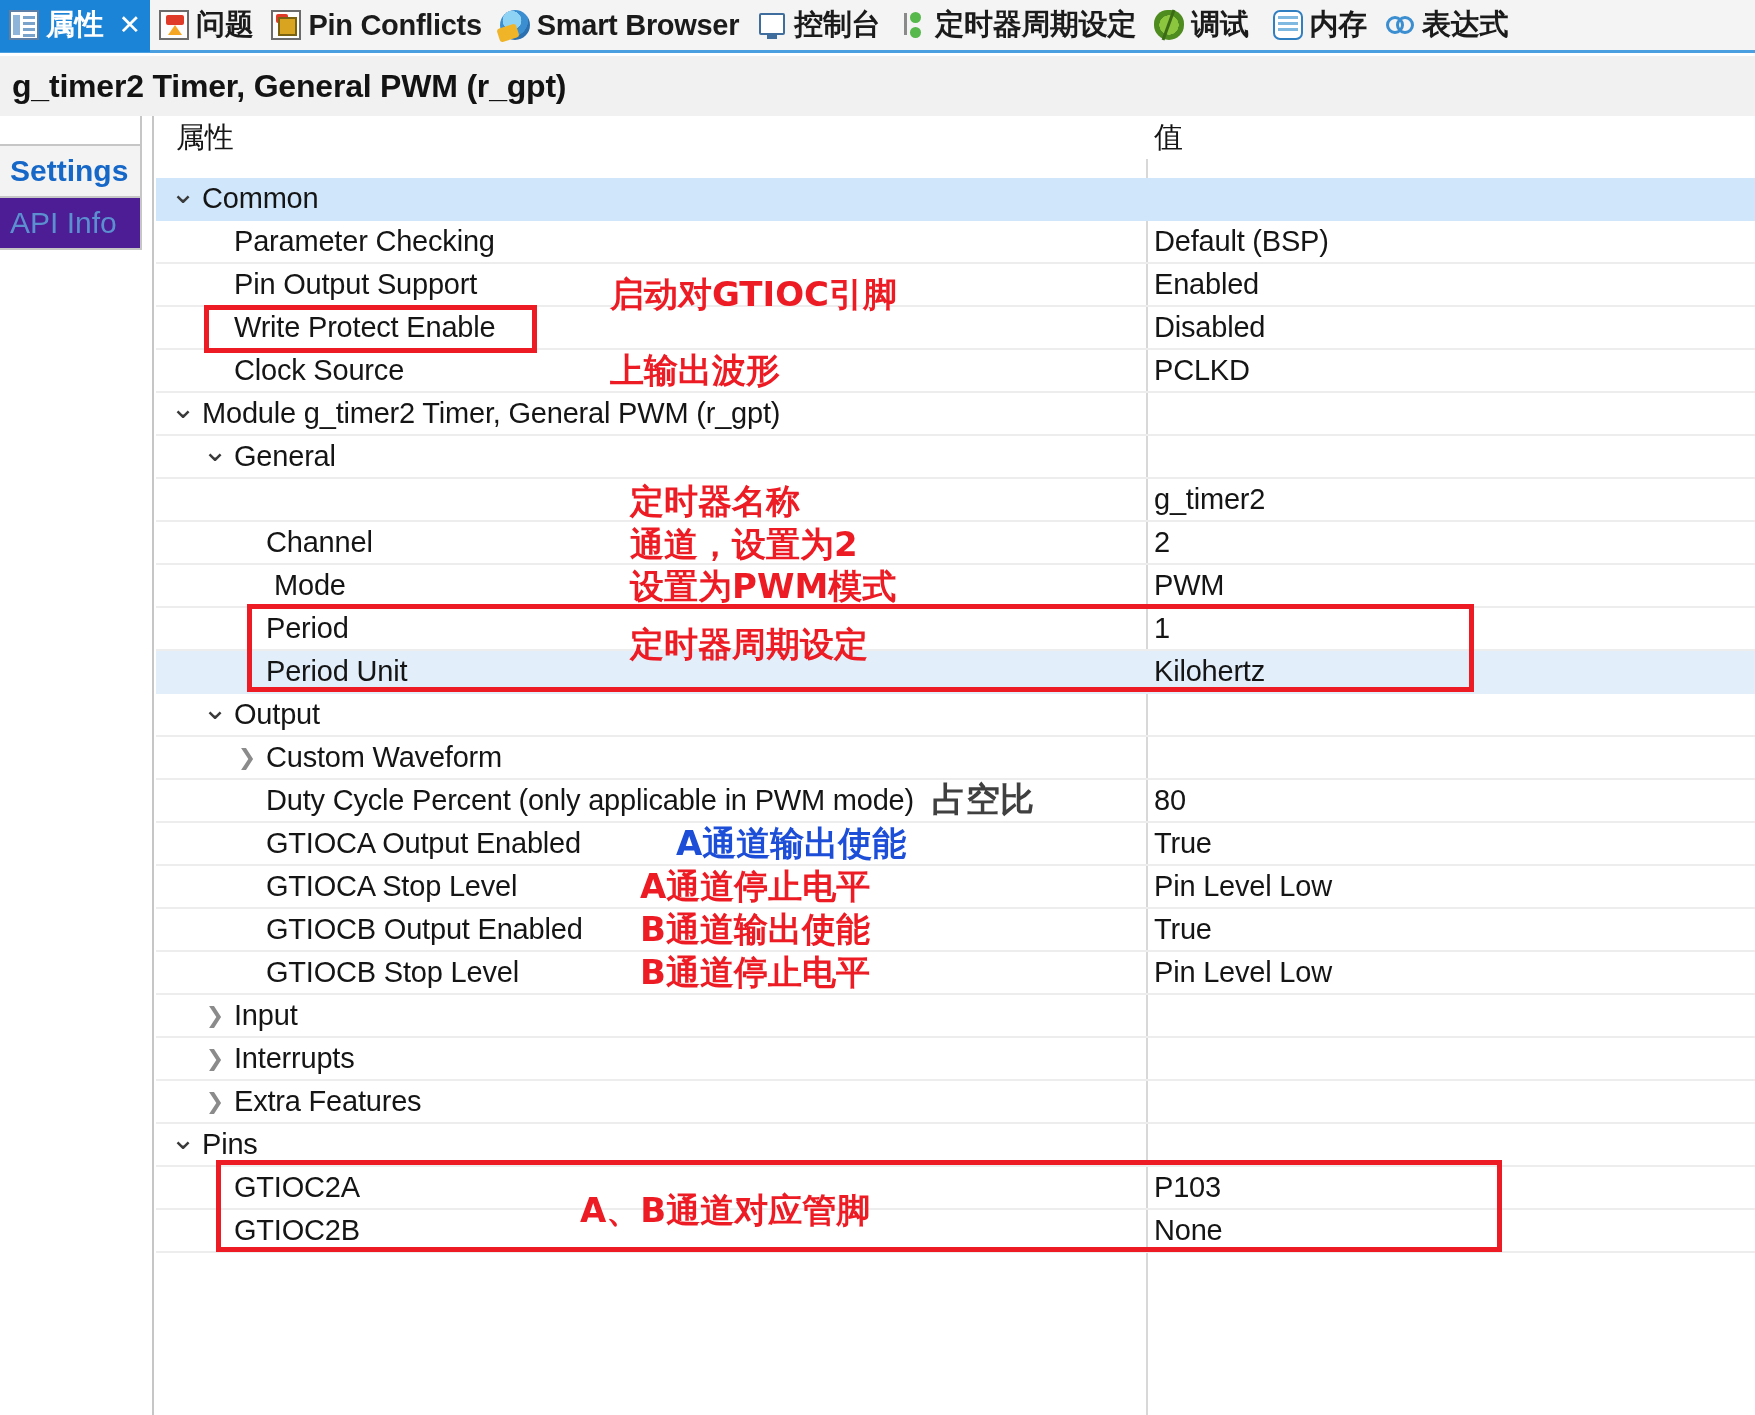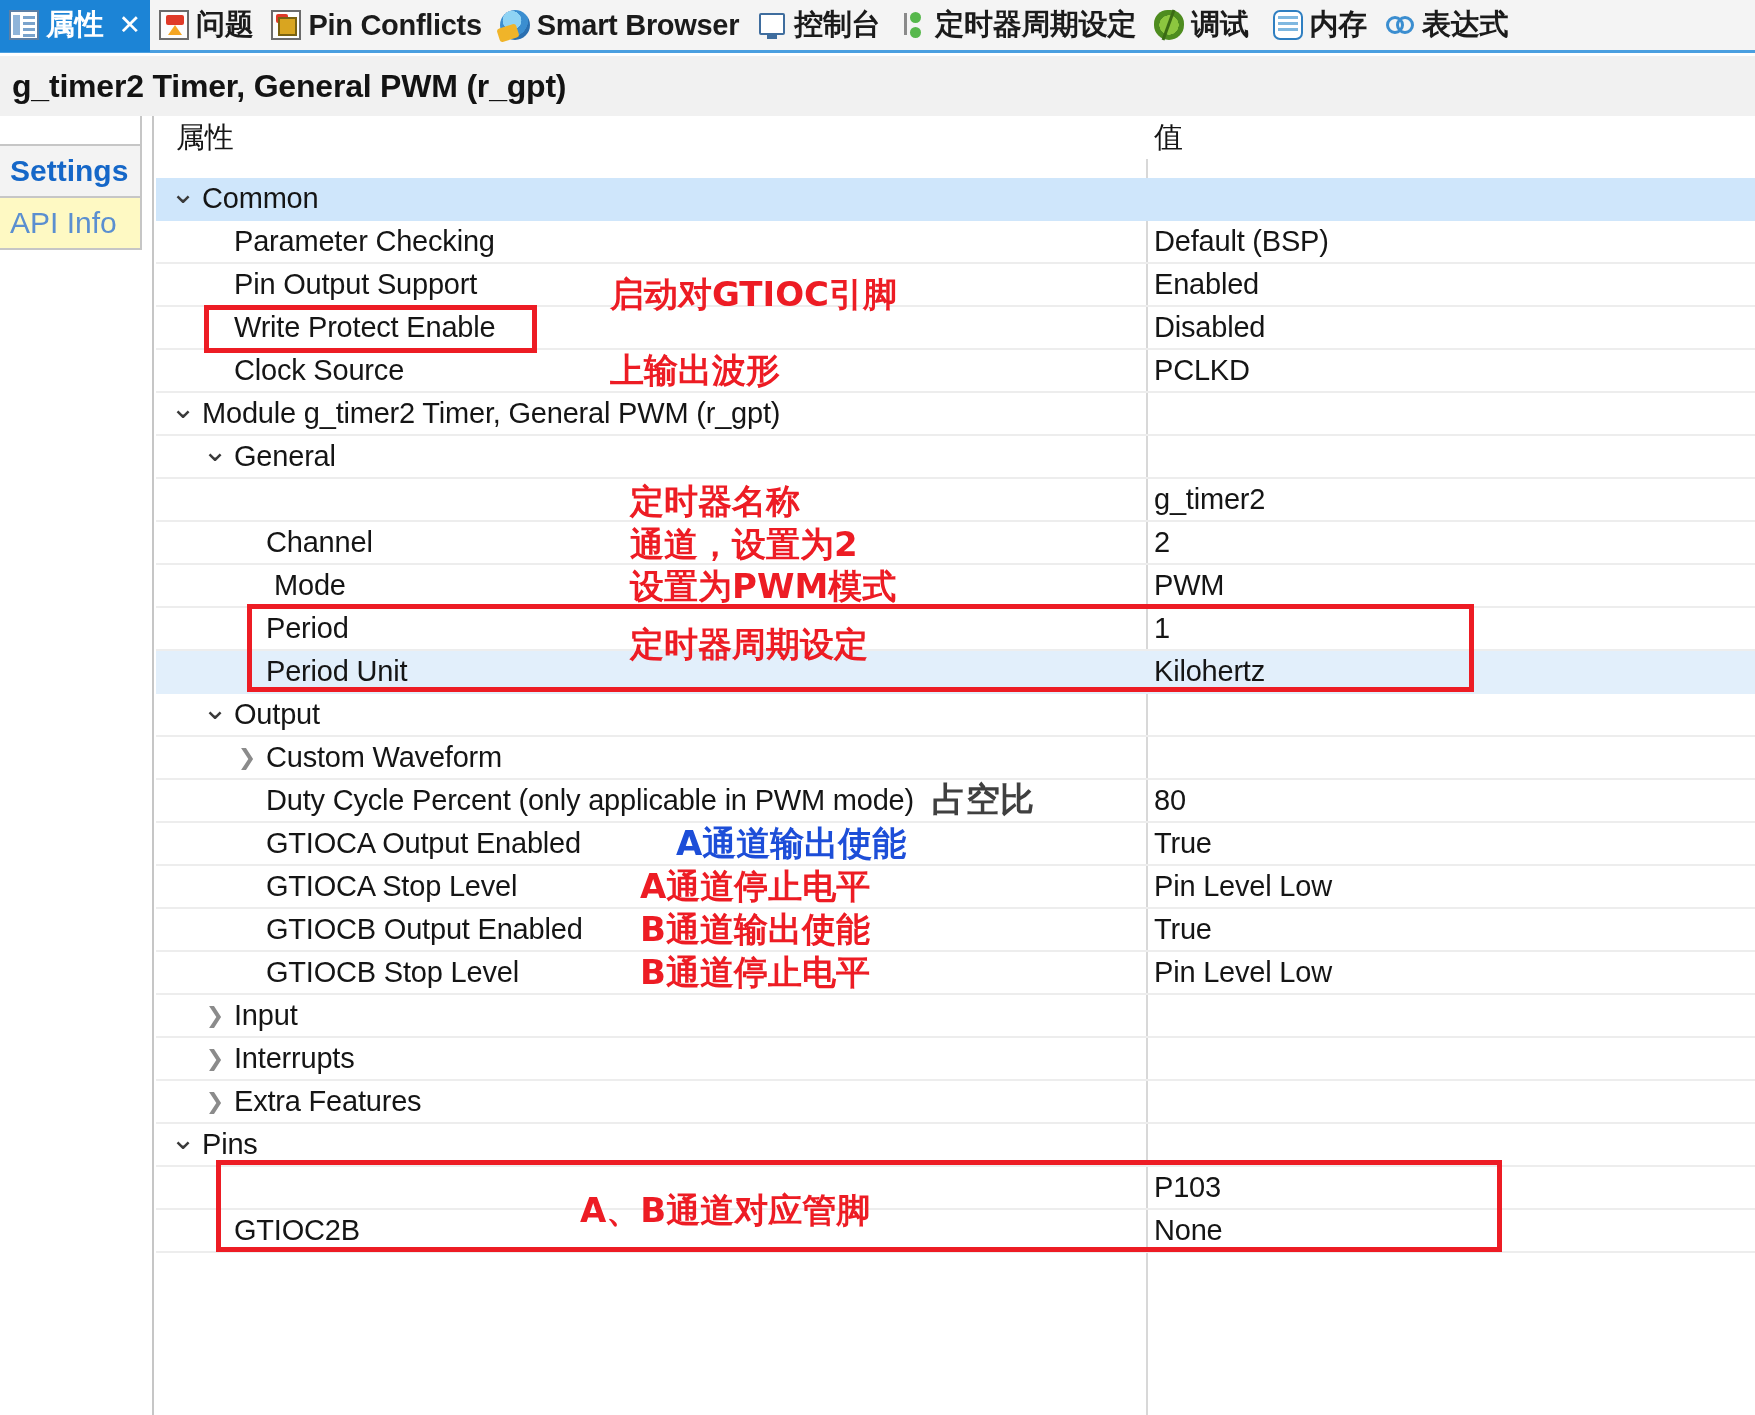--- a/index.html
+++ b/index.html
@@ -136,21 +136,21 @@
     border-bottom: 2px solid #c6c6c6; border-right: 2px solid #c6c6c6;
     width: 142px;
   }
   .sidetab {
     height: 52px; display: flex; align-items: center; padding-left: 10px;
     width: 142px;
     border-bottom: 2px solid #c6c6c6; border-right: 2px solid #c6c6c6;
     font-size: 30px;
   }
   .sidetab.selected { background: #f3f3f3; color: #1567c8; font-weight: 700; }
-  .sidetab.unselected { background: #fef9c3; color: #5b8fd0; font-weight: 400; }
+  .sidetab.unselected { background: #4c1d95; color: #5b8fd0; font-weight: 400; }
 
   
   #table {
     position: absolute; left: 156px; top: 116px; width: 1599px; height: 1299px;
     background: #ffffff;
   }
   #col-div {
     position: absolute; left: 990px; top: 0; width: 2px; height: 1299px;
     background: #d8d8d8;
   }
@@ -465,20 +465,24 @@
       <div class="row" style="top: 1008px;">
         <div class="cell-prop">
           <span class="twisty" style="margin-left: 14px; font-size: 30px; line-height: 0.5; position: relative; top: -6px;">⌄</span>
           <span class="lbl" style="margin-left: 6px;">Pins</span>
         </div>
         <div class="cell-val">
           <span class="val"></span>
         </div>
       </div>
       <div class="row" style="top: 1051px;">
+        <div class="cell-prop">
+          <span style="display: inline-block; width: 72px;"></span>
+          <span class="lbl" style="margin-left: 6px;">GTIOC2A</span>
+        </div>
         <div class="cell-val">
           <span class="val">P103</span>
         </div>
       </div>
       <div class="row" style="top: 1094px;">
         <div class="cell-prop">
           <span style="display: inline-block; width: 72px;"></span>
           <span class="lbl" style="margin-left: 6px;">GTIOC2B</span>
         </div>
         <div class="cell-val">

